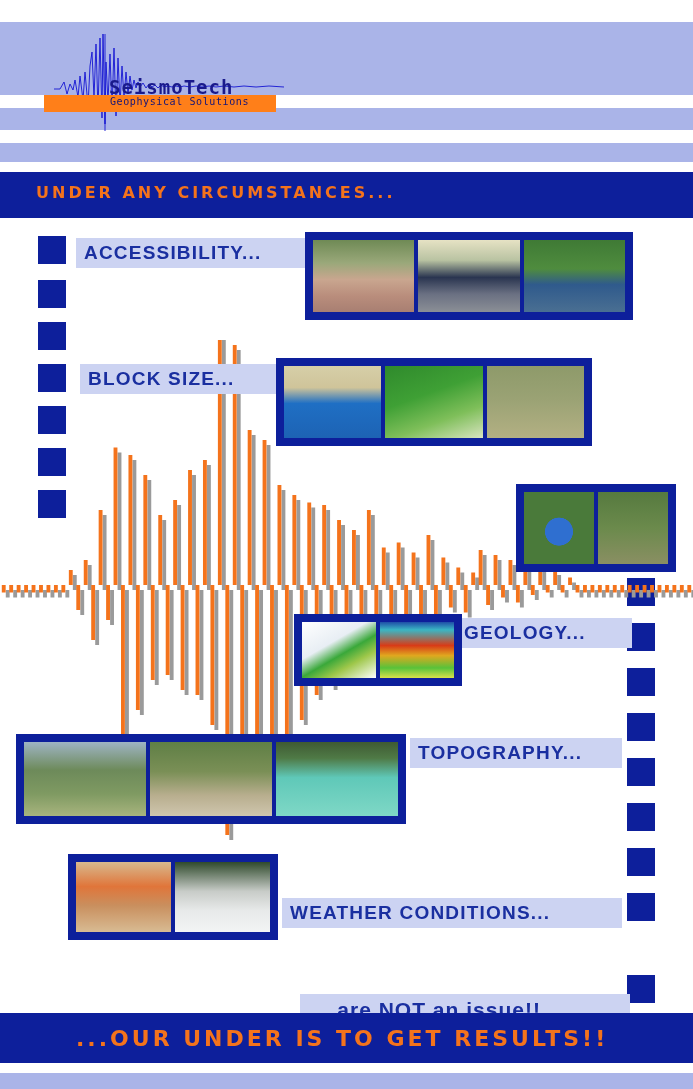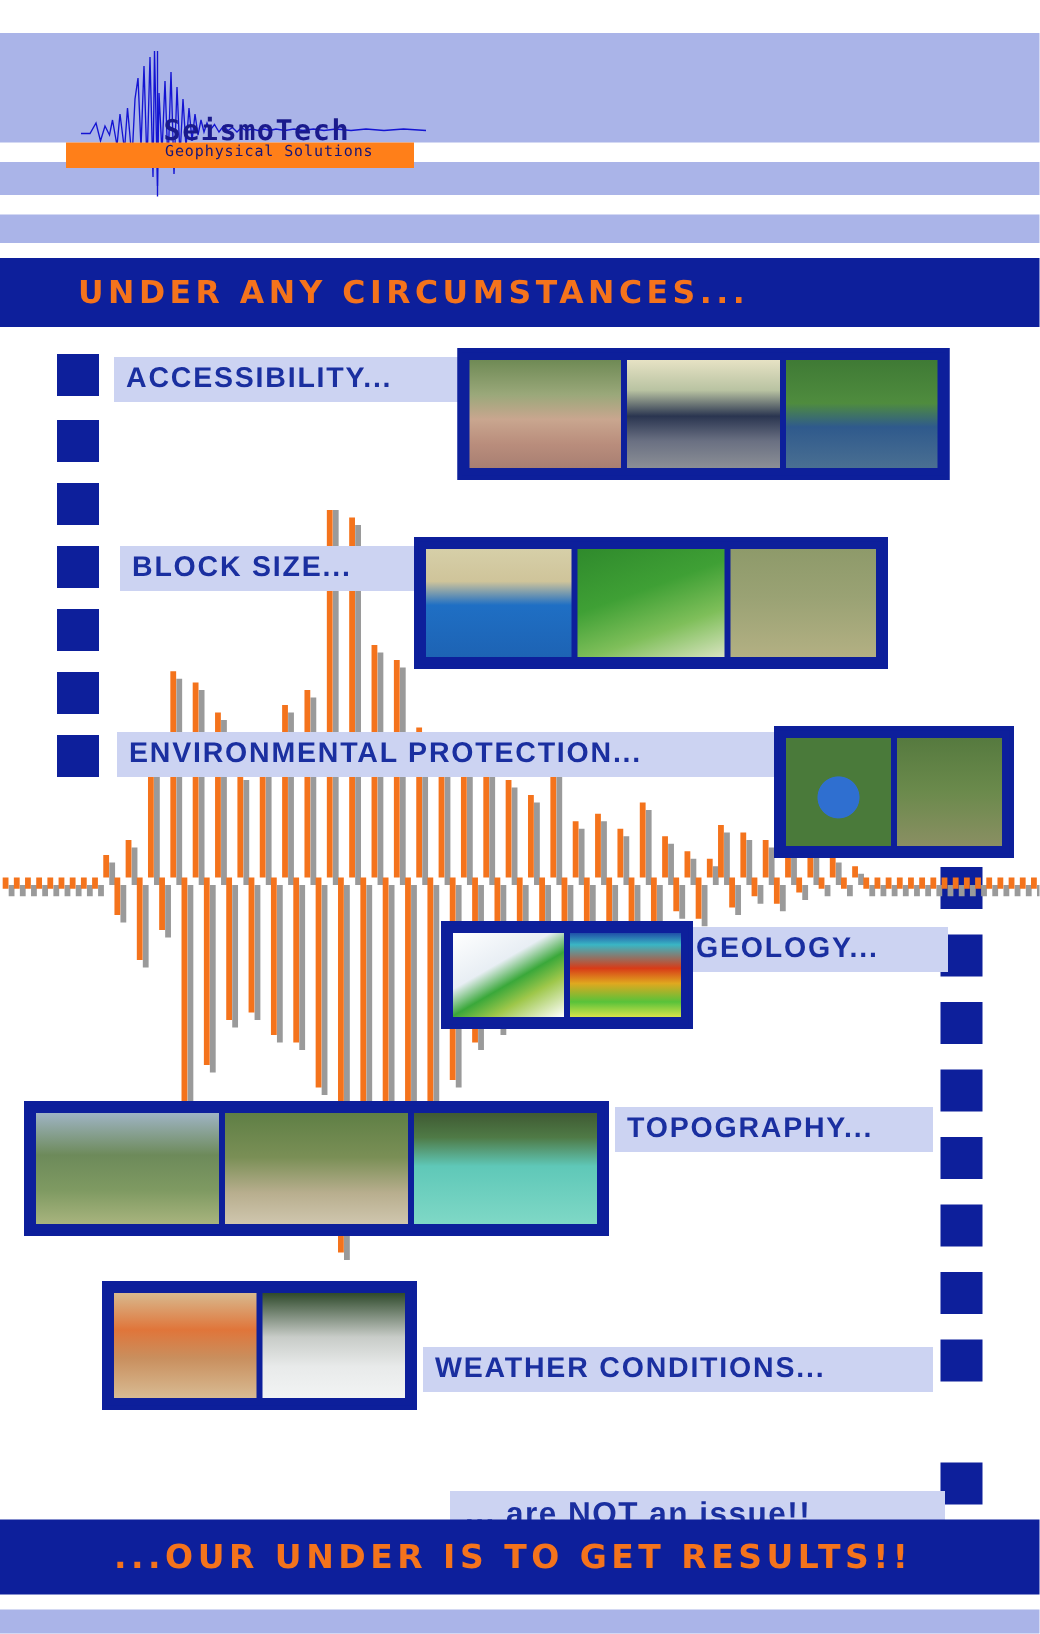--- a/index.html
+++ b/index.html
@@ -39,21 +39,21 @@
   .banner{
     position:absolute;left:0;width:693px;background:#0d1f9b;
   }
   .banner-top{top:172px;height:46px;}
   .banner-bottom{top:1013px;height:50px;}
   .banner-text{
     position:absolute;color:#f4731c;font-weight:bold;
     font-family:"DejaVu Sans", sans-serif;
     letter-spacing:3px;white-space:nowrap;
   }
-  .banner-top .banner-text{left:52px;top:11px;font-size:21px;}
+  .banner-top .banner-text{left:36px;top:11px;font-size:16px;}
   .banner-bottom .banner-text{left:76px;top:13px;font-size:22px;}
   .bottom-stripe{position:absolute;left:0;top:1073px;width:693px;height:16px;background:#aab4e8;}
 
   
   .sq{position:absolute;width:28px;height:28px;background:#0d1f9b;}
 
   
   .wave{position:absolute;left:0;top:340px;width:693px;height:510px;}
 
   
@@ -319,21 +319,20 @@
     <div class="photo" style="background:linear-gradient(180deg,#3f7a35 0%,#4f8c3e 40%,#2f5a8c 62%,#4a6f92 100%);"></div>
   </div>
 
   <div class="row-label pad" style="left:80px;top:364px;width:190px;">BLOCK SIZE...</div>
   <div class="photo-strip" style="left:276px;top:358px;width:316px;height:88px;">
     <div class="photo" style="background:linear-gradient(180deg,#d6cfa8 0%,#cfc49a 30%,#1f6fc4 52%,#1d63b4 100%);"></div>
     <div class="photo" style="background:linear-gradient(160deg,#2f8a2c 0%,#3fa035 40%,#7fbf5a 70%,#d8e3c0 100%);"></div>
     <div class="photo" style="background:linear-gradient(180deg,#8e9a6a 0%,#9aa274 45%,#b3b083 100%);"></div>
   </div>
 
-  <div class="row-label pad" style="left:78px;top:488px;width:440px;">ENVIRONMENTAL PROTECTION...</div>
   <div class="photo-strip" style="left:516px;top:484px;width:160px;height:88px;">
     <div class="photo" style="background:radial-gradient(circle at 50% 55%, #2f6fd0 0 26%, #4a7a3a 27% 100%);"></div>
     <div class="photo" style="background:linear-gradient(180deg,#567a3f 0%,#6b8a4c 50%,#8a8f63 100%);"></div>
   </div>
 
   <div class="row-label pad" style="left:456px;top:618px;width:160px;">GEOLOGY...</div>
   <div class="photo-strip" style="left:294px;top:614px;width:168px;height:72px;">
     <div class="photo" style="background:linear-gradient(150deg,#ffffff 0%,#e8eef4 38%,#3aa83a 56%,#9ec74a 72%,#ffffff 100%);"></div>
     <div class="photo" style="background:linear-gradient(180deg,#1f4fa8 0%,#3ab6c4 14%,#d83b17 42%,#e0a81f 60%,#58c23a 82%,#d8e24a 100%);"></div>
   </div>

